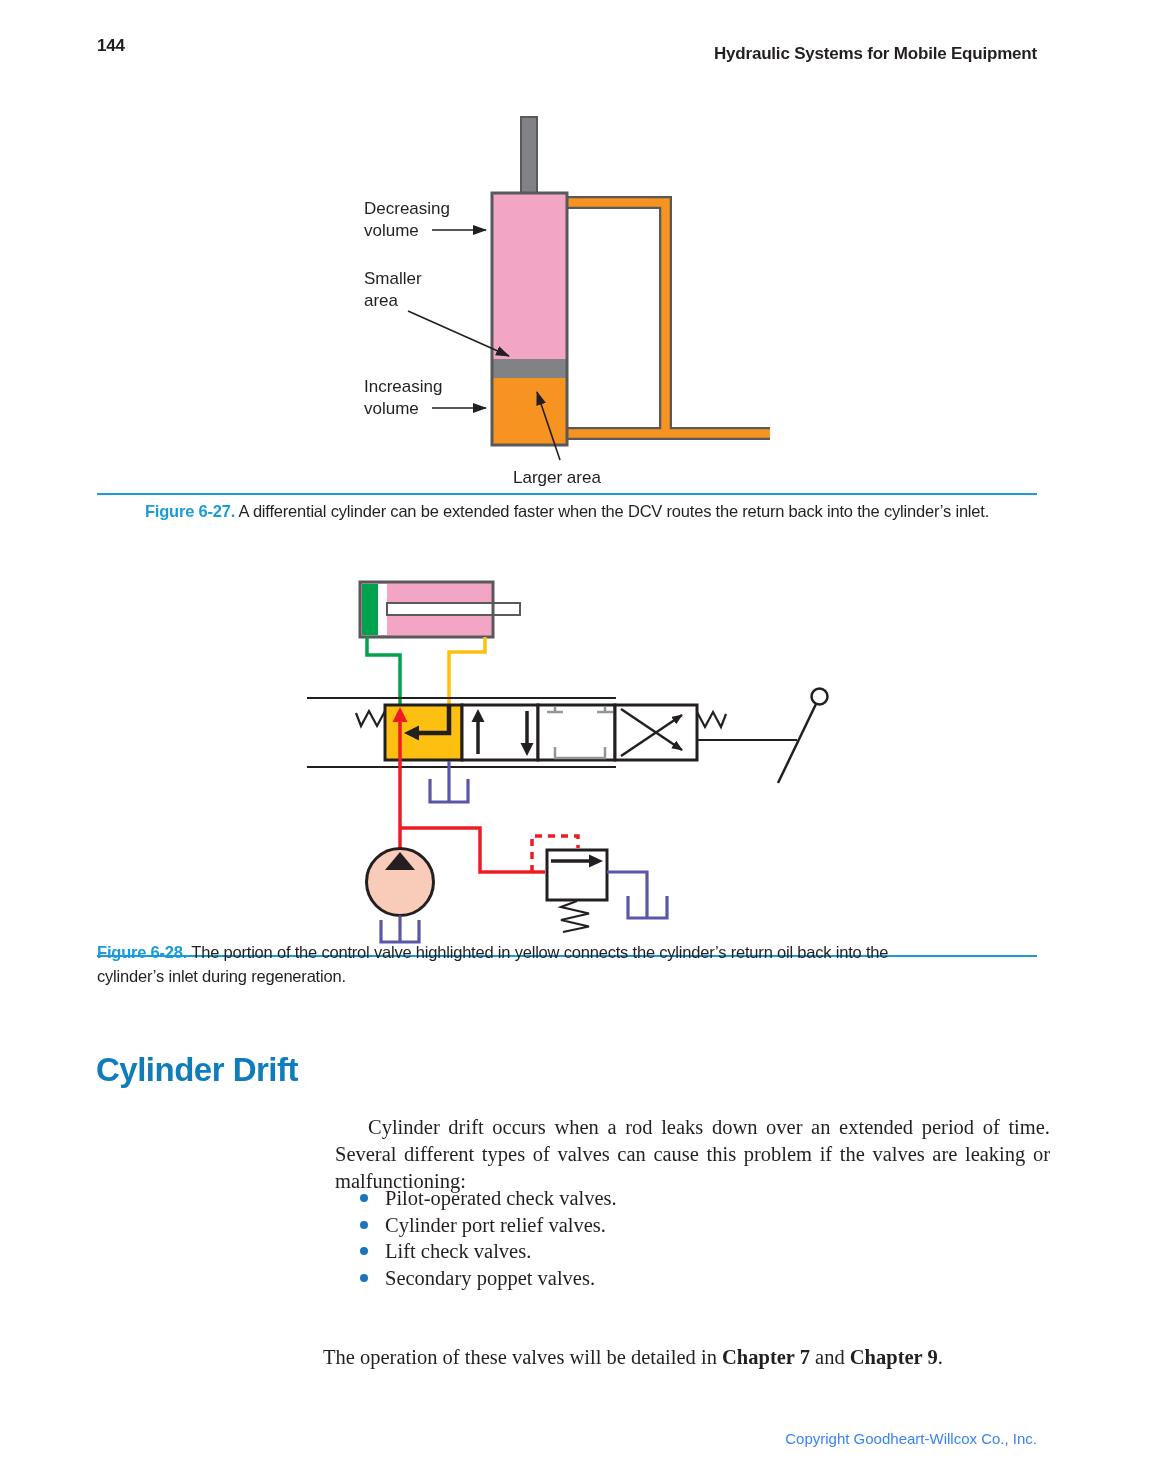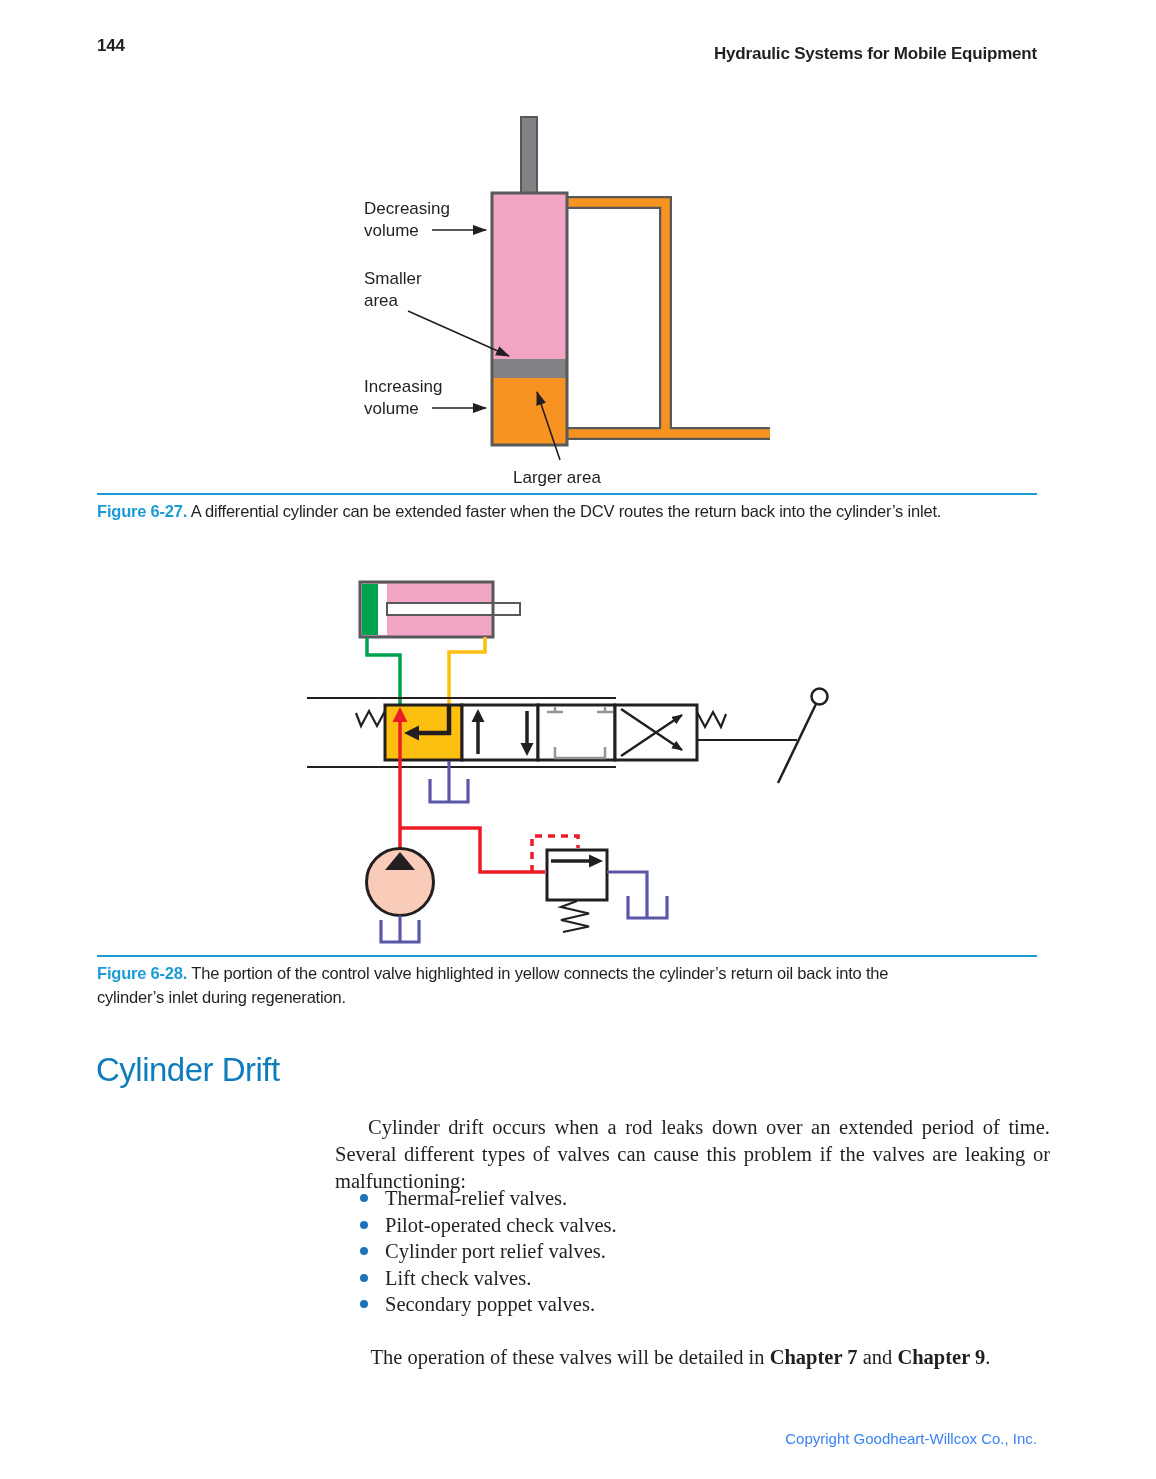--- a/index.html
+++ b/index.html
@@ -11,36 +11,36 @@
   
   .fig{position:absolute;left:0;}
   #fig27{top:100px;}
   #fig28{top:560px;}
   svg text{font-family:"Liberation Sans",sans-serif;font-size:17px;fill:#231f20;}
   
   .cap-rule{position:absolute;left:97px;width:940px;height:0;border-top:2px solid #1b9bd7;}
   #rule27{top:493px;}
   #rule28{top:955px;}
   .caption{position:absolute;left:97px;width:940px;font-size:16.5px;line-height:24px;letter-spacing:-0.2px;color:#231f20;}
-  #cap27{top:499px;}
-  #cap28{top:961px;}
+  #cap27{top:499px;text-align:center;}
+  #cap28{top:940px;}
   .cap-label{color:#1b9bd7;font-weight:bold;}
   
-  .section-heading{position:absolute;left:96px;top:1051px;margin:0;font-size:33px;font-weight:normal;
+  .section-heading{position:absolute;left:96px;top:1051px;margin:0;font-size:33px;font-weight:bold;
                    letter-spacing:-0.5px;color:#0f7dbc;}
   .body-par{position:absolute;left:323px;top:1102px;width:715px;margin:12px;
             font-family:"Liberation Serif",serif;font-size:20.5px;line-height:27px;
             text-align:justify;text-indent:33px;color:#231f20;}
   .bullet-list{position:absolute;left:323px;top:1185px;width:715px;margin:0;padding:0;list-style:none;}
   .bullet-list li{display:flex;align-items:flex-start;line-height:26.5px;
                   font-family:"Liberation Serif",serif;font-size:20.5px;color:#231f20;}
   .bullet-dot{width:8px;height:8px;border-radius:50%;background:#1c75bc;flex:0 0 8px;
               margin:9px 17px 0 37px;}
   .closing-line{position:absolute;left:323px;top:1344px;width:715px;
-                font-family:"Liberation Serif",serif;font-size:20.5px;line-height:27px;color:#231f20;text-align:center;}
+                font-family:"Liberation Serif",serif;font-size:20.5px;line-height:27px;color:#231f20;}
   .closing-line b{font-weight:bold;}
   
   .footer{position:absolute;right:119px;top:1430px;font-size:15px;color:#3b82f6;}
 </style>
 </head>
 <body>
 
 <div class="page">
 
   <span class="page-num">144</span>
@@ -181,24 +181,20 @@
   <div id="rule28" class="cap-rule"></div>
   <div id="cap28" class="caption"><span class="cap-label">Figure 6-28.</span><span> The portion of the control valve highlighted in yellow connects the cylinder’s return oil back into the</span><br><span>cylinder’s inlet during regeneration.</span></div>
 
   <h1 class="section-heading">Cylinder Drift</h1>
 
   <p class="body-par">Cylinder drift occurs when a rod leaks down over an extended period of time. Several different types of valves can cause this problem if the valves are leaking or malfunctioning:</p>
 
   <ul class="bullet-list">
     <li>
         <span class="bullet-dot"></span>
-        <span>Thermal-relief valves.</span>
-      </li>
-    <li>
-        <span class="bullet-dot"></span>
         <span>Pilot-operated check valves.</span>
       </li>
     <li>
         <span class="bullet-dot"></span>
         <span>Cylinder port relief valves.</span>
       </li>
     <li>
         <span class="bullet-dot"></span>
         <span>Lift check valves.</span>
       </li>

